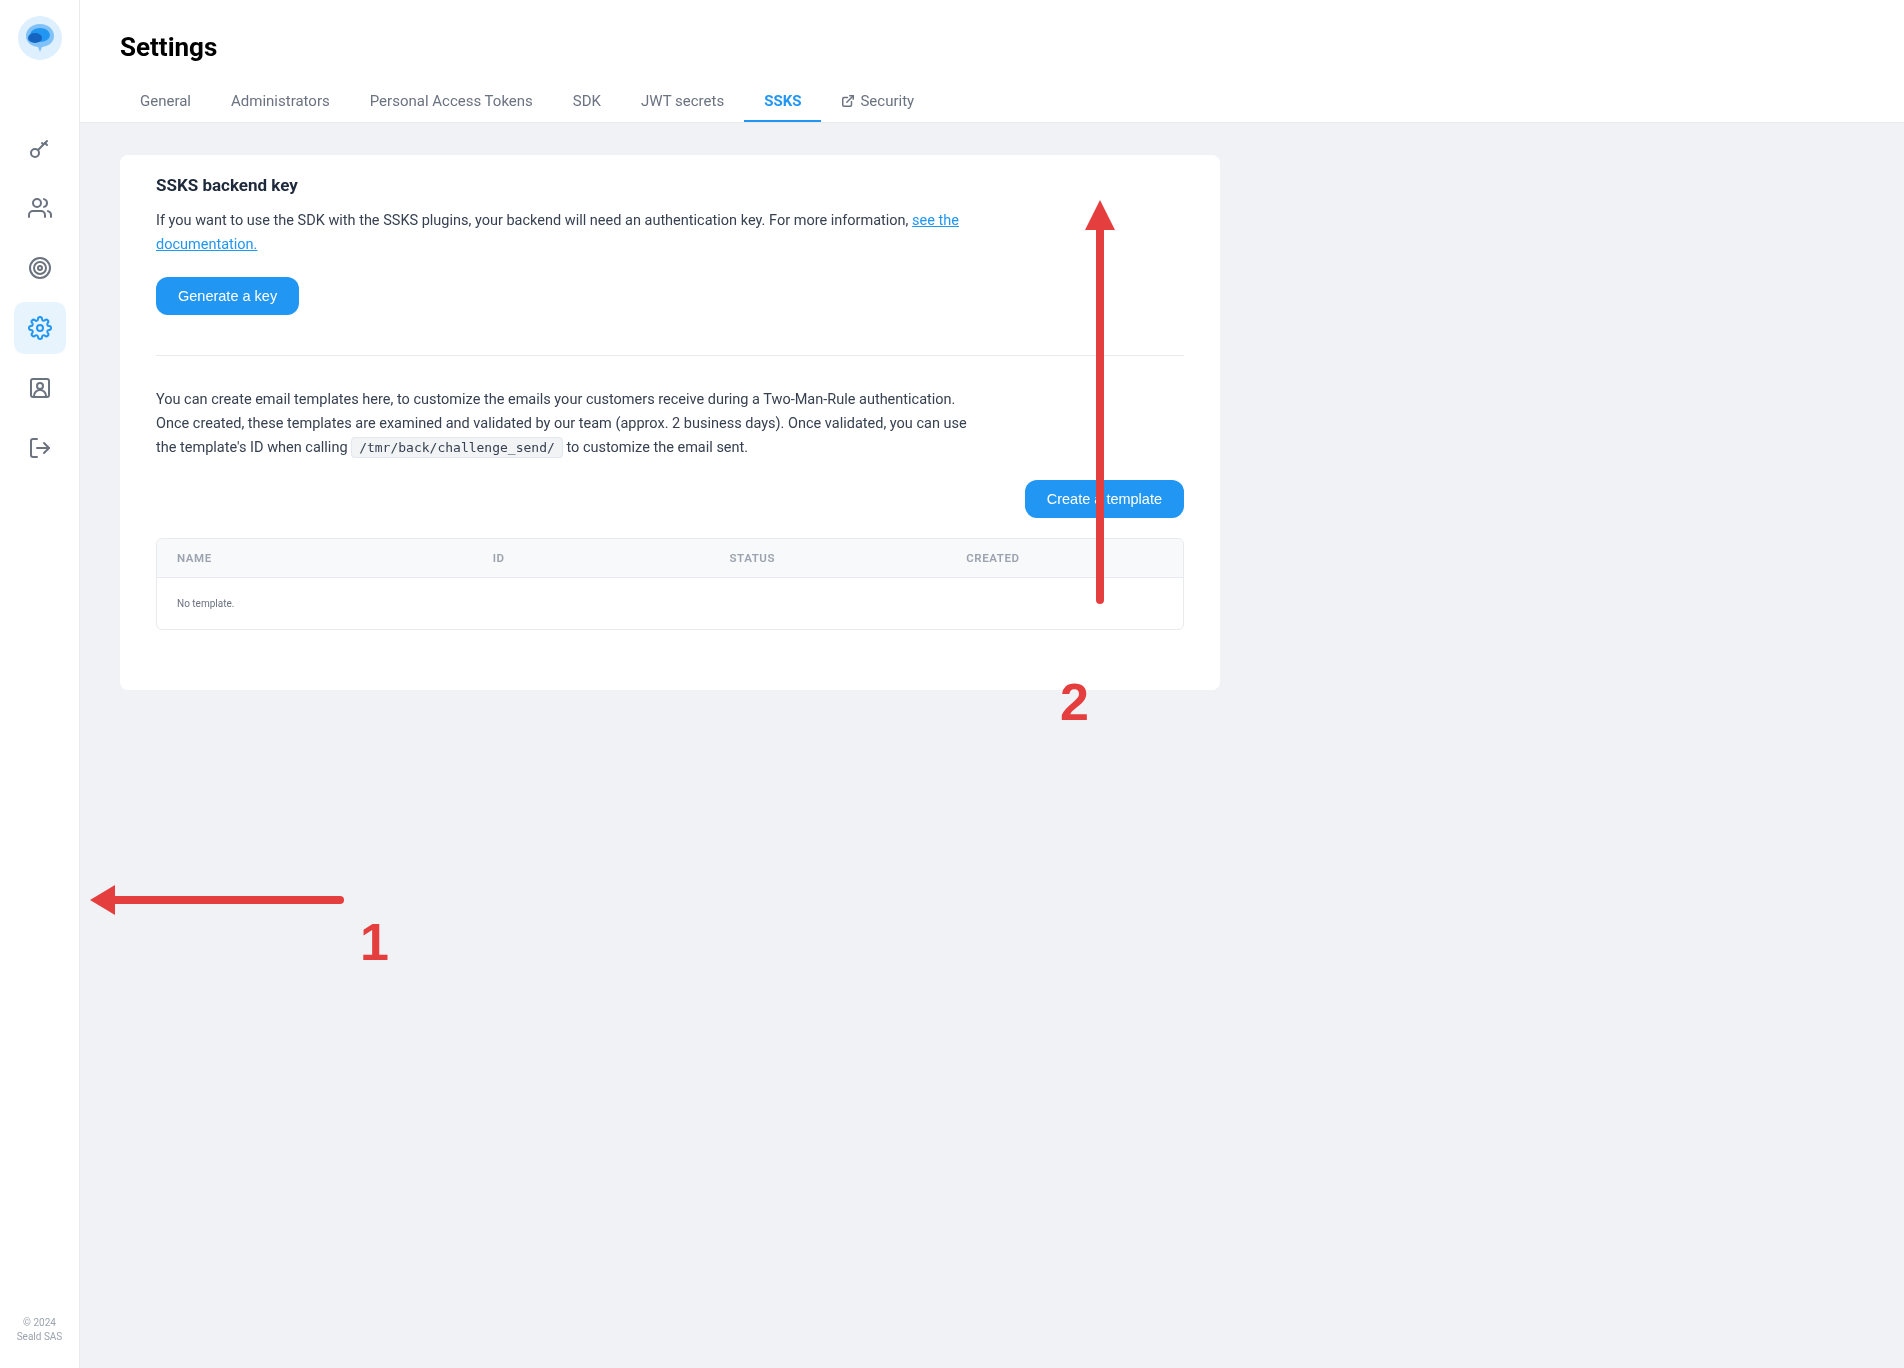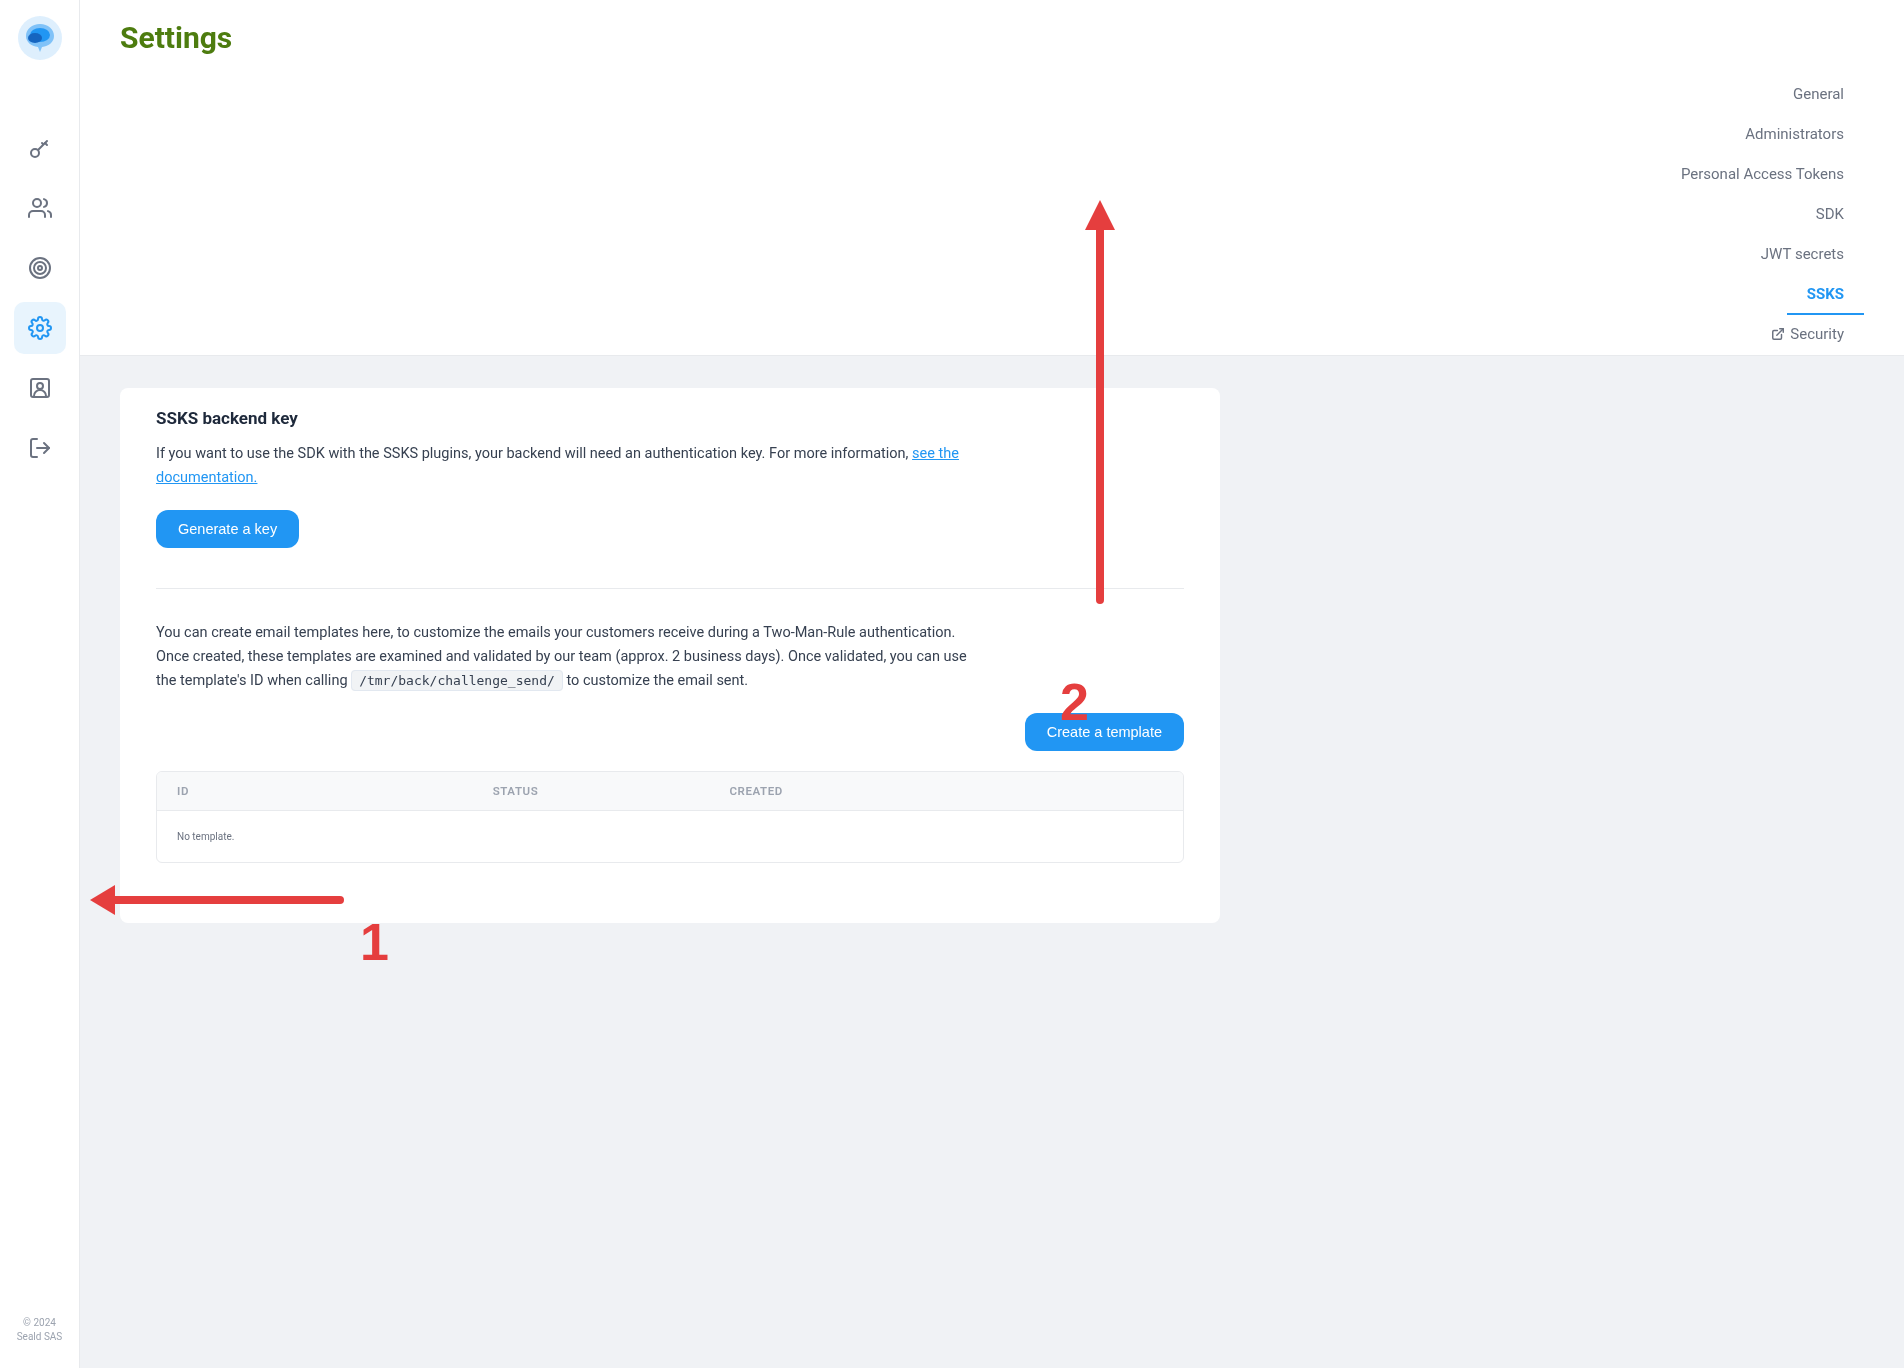--- a/index.html
+++ b/index.html
@@ -73,30 +73,30 @@
       background: #f0f2f5;
     }
 
     
     .header {
       background: #fff;
       padding: 20px 40px 0 40px;
       border-bottom: 1px solid #e8eaed;
     }
     .header-title {
-      font-size: 30px;
+      font-size: 26px;
       font-weight: 700;
-      color: #4d7c0f;
+      color: #000000;
       margin-bottom: 20px;
+      margin-top: 12px;
     }
     .tabs {
       display: flex;
       gap: 0;
       align-items: flex-end;
-      flex-direction: column;
     }
     .tab {
       padding: 10px 20px;
       font-size: 15px;
       color: #6b7280;
       cursor: pointer;
       border-bottom: 2px solid transparent;
       white-space: nowrap;
       transition: color 0.15s;
       text-decoration: none;
@@ -349,20 +349,21 @@
         <p class="section-desc">
           <span>You can create email templates here, to customize the emails your customers receive during a Two-Man-Rule authentication. Once created, these templates are examined and validated by our team (approx. 2 business days). Once validated, you can use the template's ID when calling </span><span class="code-inline">/tmr/back/challenge_send/</span><span> to customize the email sent.</span>
         </p>
 
         <div class="template-section-header">
           <button class="btn-primary">Create a template</button>
         </div>
 
         <div class="table-container">
           <div class="table-header">
+            <div class="table-header-cell">NAME</div>
             <div class="table-header-cell">ID</div>
             <div class="table-header-cell">STATUS</div>
             <div class="table-header-cell">CREATED</div>
           </div>
           <div class="no-data">No template.</div>
         </div>
       </div>
 
     </div>
   </div>

